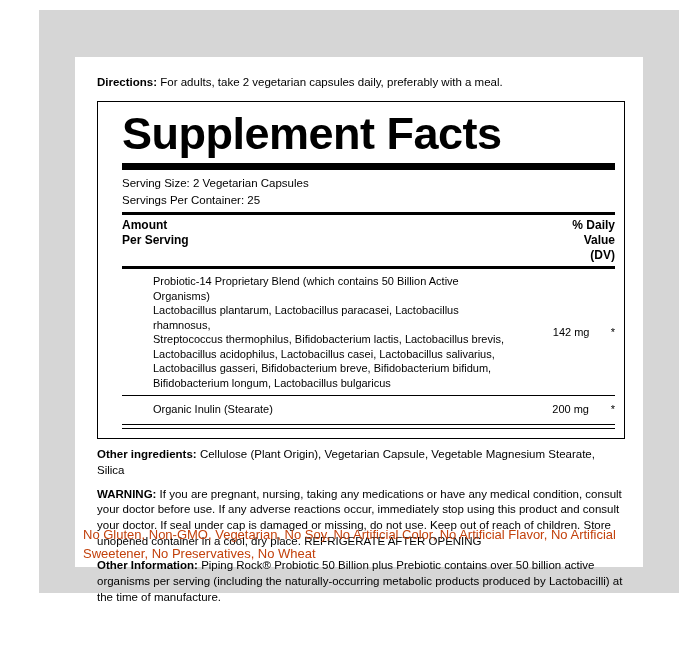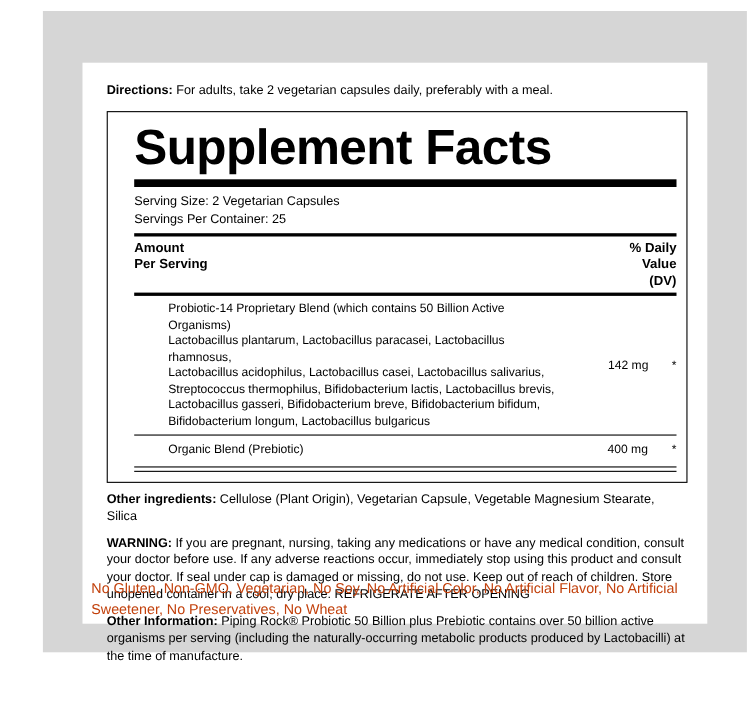--- a/index.html
+++ b/index.html
@@ -180,36 +180,36 @@
           <div>(DV)</div>
         </div>
       </div>
 
       <div class="rule-med"></div>
 
       <div class="ing-block">
         <div class="ing-names">
           <div>Probiotic-14 Proprietary Blend (which contains 50 Billion Active Organisms)</div>
           <div>Lactobacillus plantarum, Lactobacillus paracasei, Lactobacillus rhamnosus,</div>
+          <div>Streptococcus thermophilus, Bifidobacterium lactis, Lactobacillus brevis,</div>
           <div>Lactobacillus acidophilus, Lactobacillus casei, Lactobacillus salivarius,</div>
-          <div>Streptococcus thermophilus, Bifidobacterium lactis, Lactobacillus brevis,</div>
           <div>Lactobacillus gasseri, Bifidobacterium breve, Bifidobacterium bifidum,</div>
           <div>Bifidobacterium longum, Lactobacillus bulgaricus</div>
         </div>
         <div class="ing-amt">142 mg</div>
         <div class="ing-dv">*</div>
       </div>
 
       <div class="rule-thin"></div>
 
       <div class="row-inulin">
         <div class="ing-names">
-          <div>Organic Blend (Prebiotic)</div>
-        </div>
-        <div class="ing-amt">400 mg</div>
+          <div>Organic Inulin (Stearate)</div>
+        </div>
+        <div class="ing-amt">200 mg</div>
         <div class="ing-dv">*</div>
       </div>
 
       <div class="rule-thin"></div>
 
 
       <div class="rule-thin"></div>
     </div>
 
     <div class="below">

